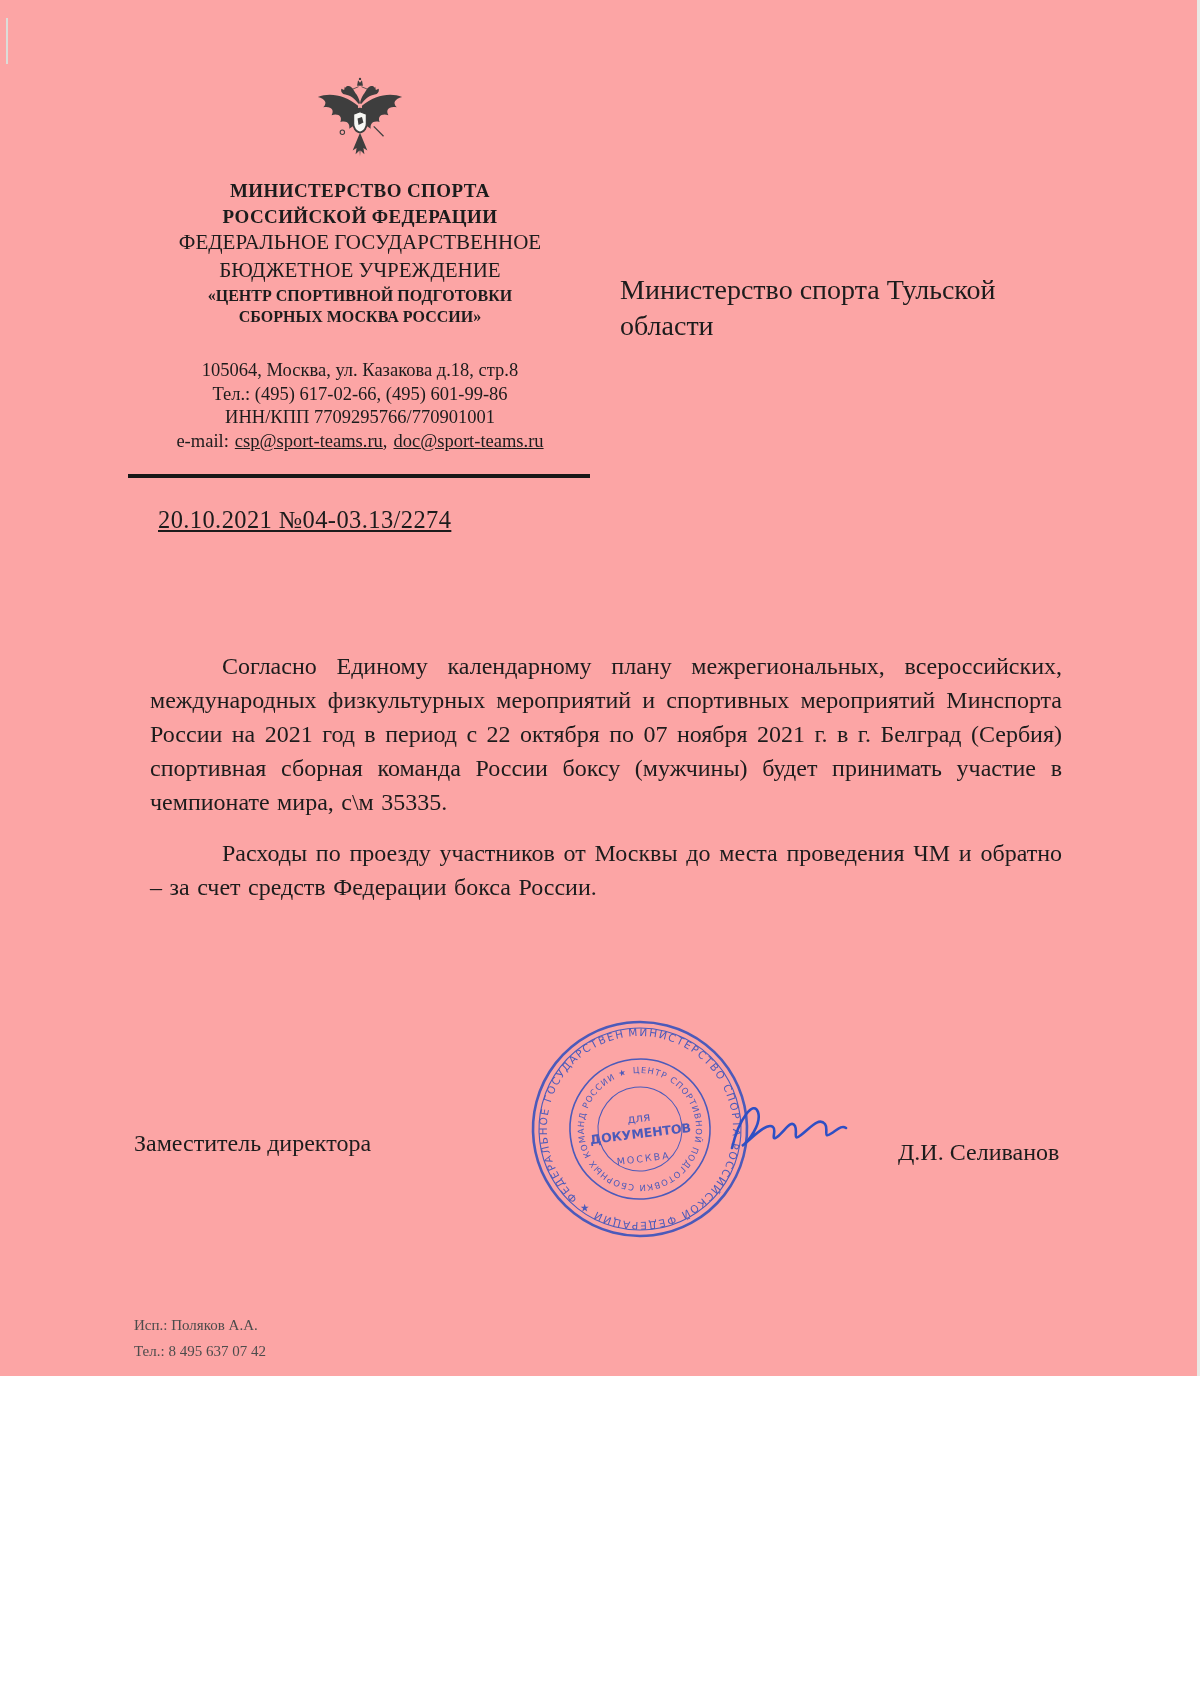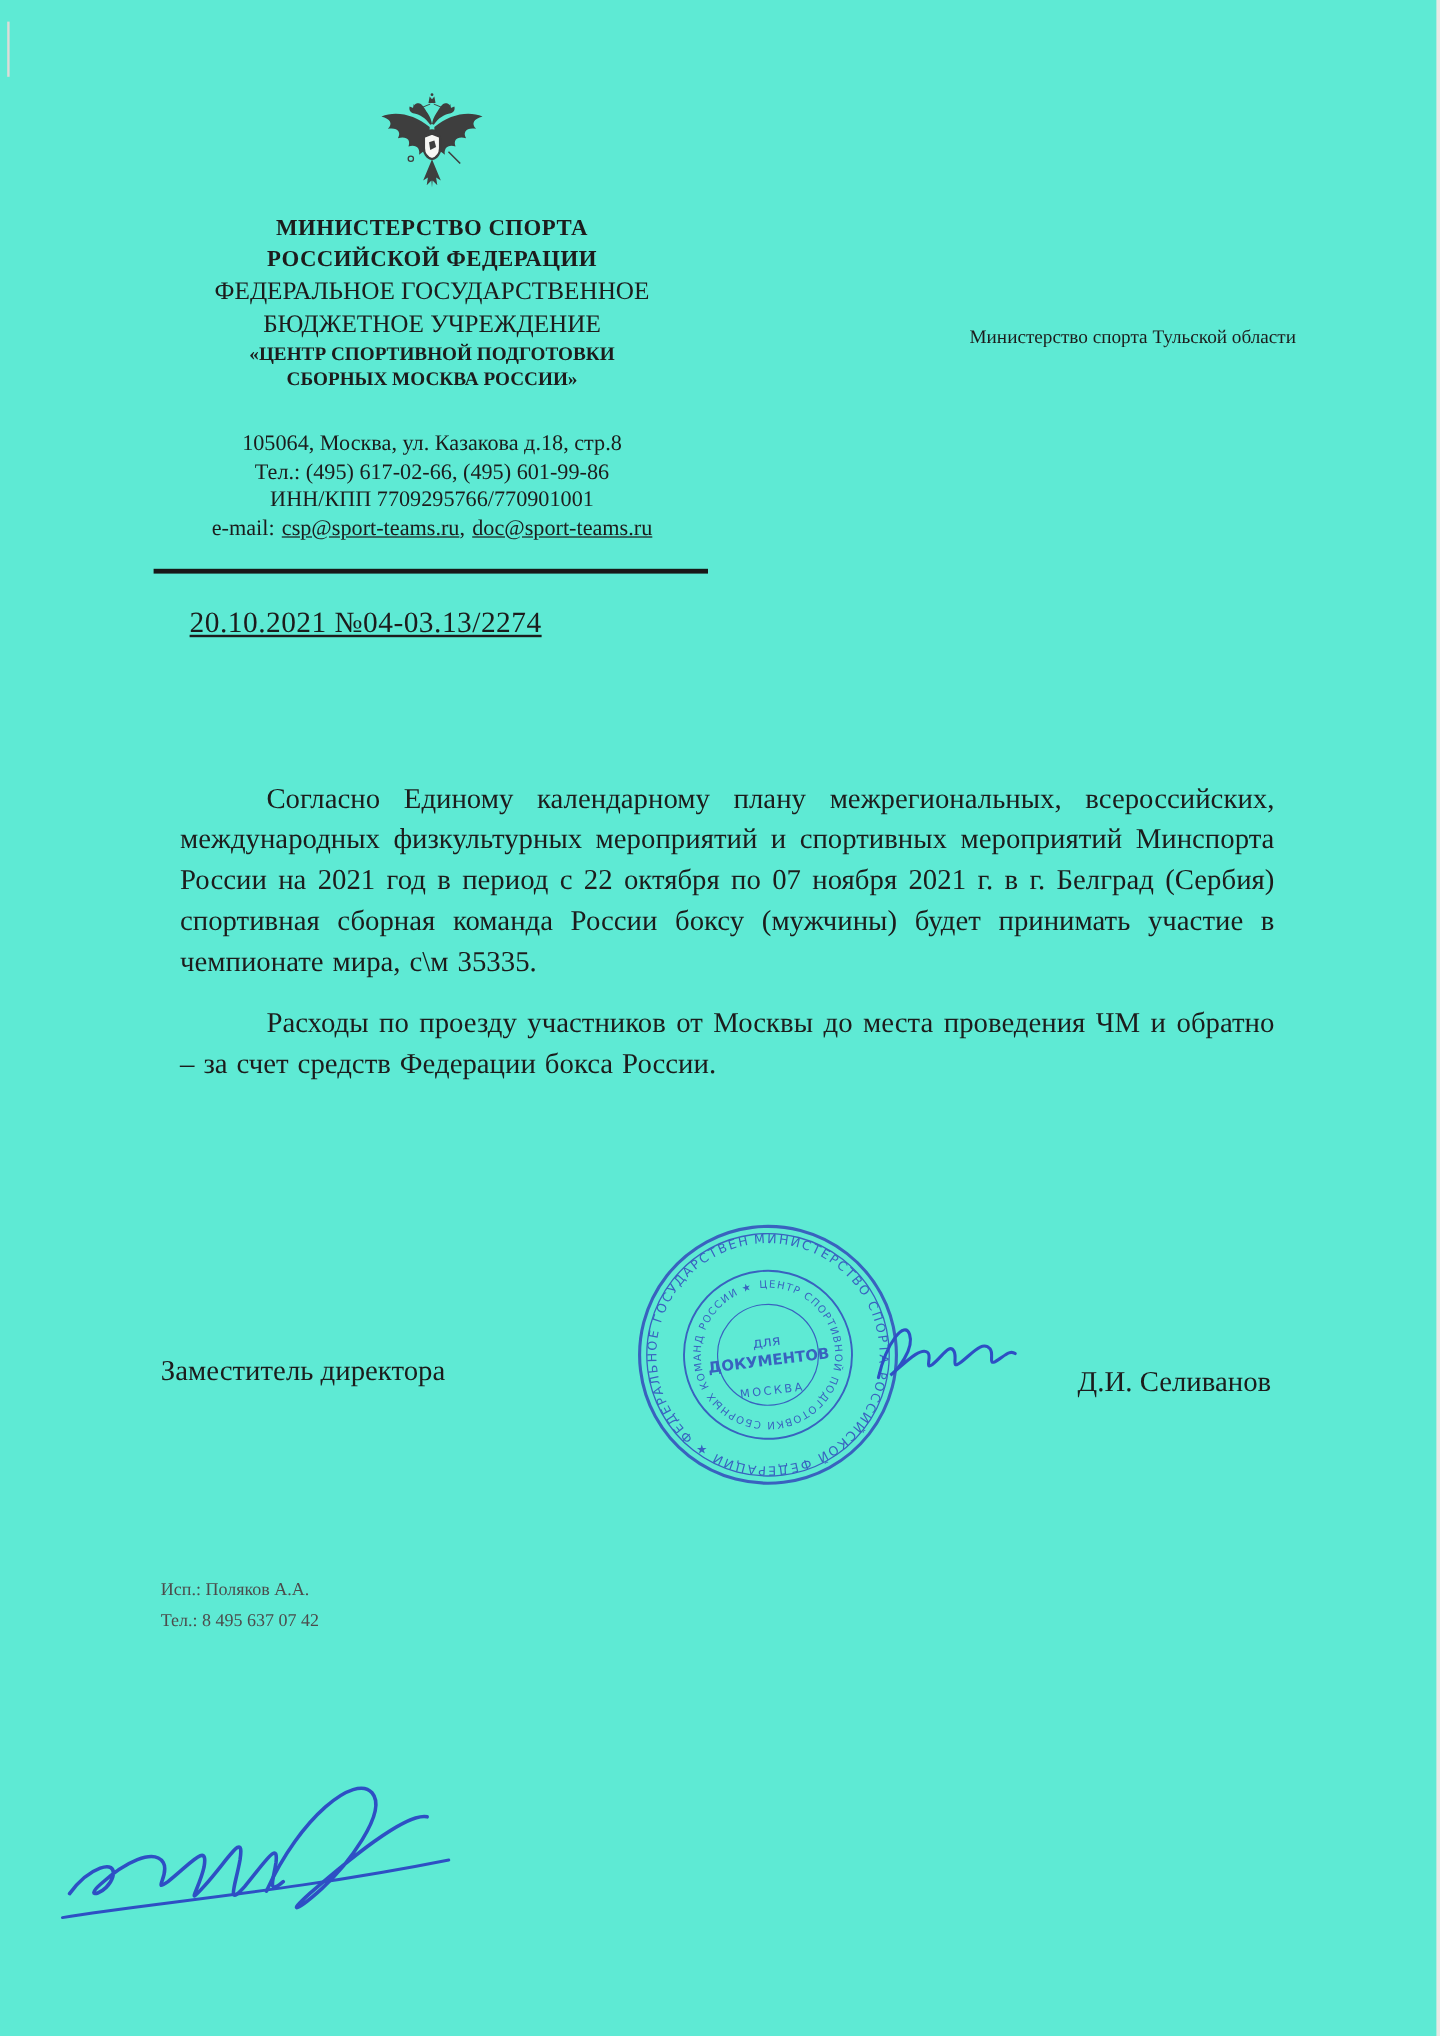--- a/index.html
+++ b/index.html
@@ -5,22 +5,22 @@
   * { box-sizing: border-box; }
   html, body { margin: 0; padding: 0; }
   body {
     width: 1200px; height: 1697px;
     background: #ffffff;
     font-family: "Liberation Serif", "DejaVu Serif", serif;
     color: #1c1c1c;
   }
   .page {
     position: relative;
-    width: 1200px; height: 1697px;
-    background: #5eead4;
+    width: 1200px; height: 1376px;
+    background: #fca5a5;
     overflow: hidden;
   }
   .scan-edge-right {
     position: absolute; right: 0; top: 0; width: 3px; height: 100%;
     background: #e9e9e5;
   }
   .scan-mark-topleft {
     position: absolute; left: 6px; top: 18px; width: 2px; height: 46px;
     background: #dddcd8;
   }
@@ -37,21 +37,21 @@
   }
   .org { font-size: 21px; line-height: 1.32; }
   .org-bold { font-weight: bold; font-size: 16px; }
   .addr { margin-top: 32px; font-size: 18.5px; line-height: 1.28; }
   .email { text-decoration: underline; }
   .email-label { margin-right: 6px; }
   .email-sep { margin-right: 6px; }
 
   .recipient {
     position: absolute; left: 620px; top: 272px; width: 460px;
-    font-size: 16px; line-height: 1.3; text-align: right;
+    font-size: 28px; line-height: 1.3; text-align: left;
   }
 
   .divider {
     position: absolute; left: 128px; top: 474px; width: 462px; height: 4px;
     background: #181818;
   }
 
   .reference {
     position: absolute; left: 158px; top: 506px;
     font-size: 24.5px; text-decoration: underline; letter-spacing: 0.4px;

